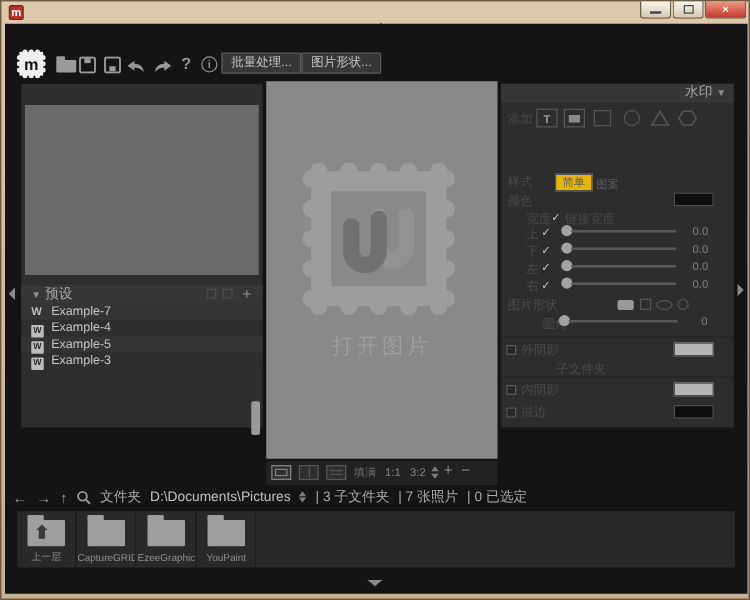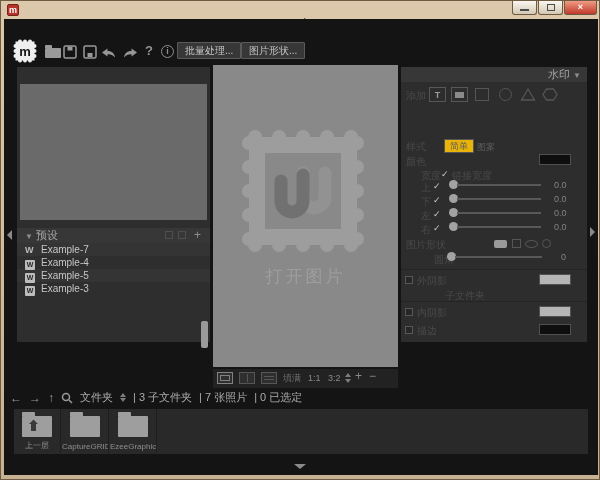--- a/index.html
+++ b/index.html
@@ -309,20 +309,21 @@
 
     <div class="abs statusbar" style="left:6px;top:371px;height:15px">
       <span class="s-arrow">←</span>
       <span class="s-arrow">→</span>
       <span class="s-arrow">↑</span>
       <svg width="12" height="12">
         <circle cx="5" cy="5" r="3.5" fill="none" stroke="#9a9a9a" stroke-width="1.5"></circle>
         <line x1="8" y1="8" x2="11" y2="11" stroke="#9a9a9a" stroke-width="1.5"></line>
       </svg>
       <span>文件夹</span>
+      <span class="path">D:\Documents\Pictures</span>
       <span>
         <span class="spin up" style="display:block"></span>
           <span class="spin dn" style="display:block;margin-top:1px"></span>
       </span>
       <span>| 3 子文件夹</span>
       <span>| 7 张照片</span>
       <span>| 0 已选定</span>
     </div>
 
     <div class="abs filmstrip" style="left:10px;top:390px;width:574px;height:45px">
@@ -335,15 +336,19 @@
         <div class="cell-label">上一层</div>
       </div>
       <div class="cell" style="left:48px">
         <div class="folder"></div>
         <div class="cell-label">CaptureGRID 4</div>
       </div>
       <div class="cell" style="left:96px">
         <div class="folder"></div>
         <div class="cell-label">EzeeGraphicD...</div>
       </div>
+      <div class="cell" style="left:144px">
+        <div class="folder"></div>
+        <div class="cell-label">YouPaint</div>
+      </div>
     </div>
   </div>
 </div>
 
 </body></html>

